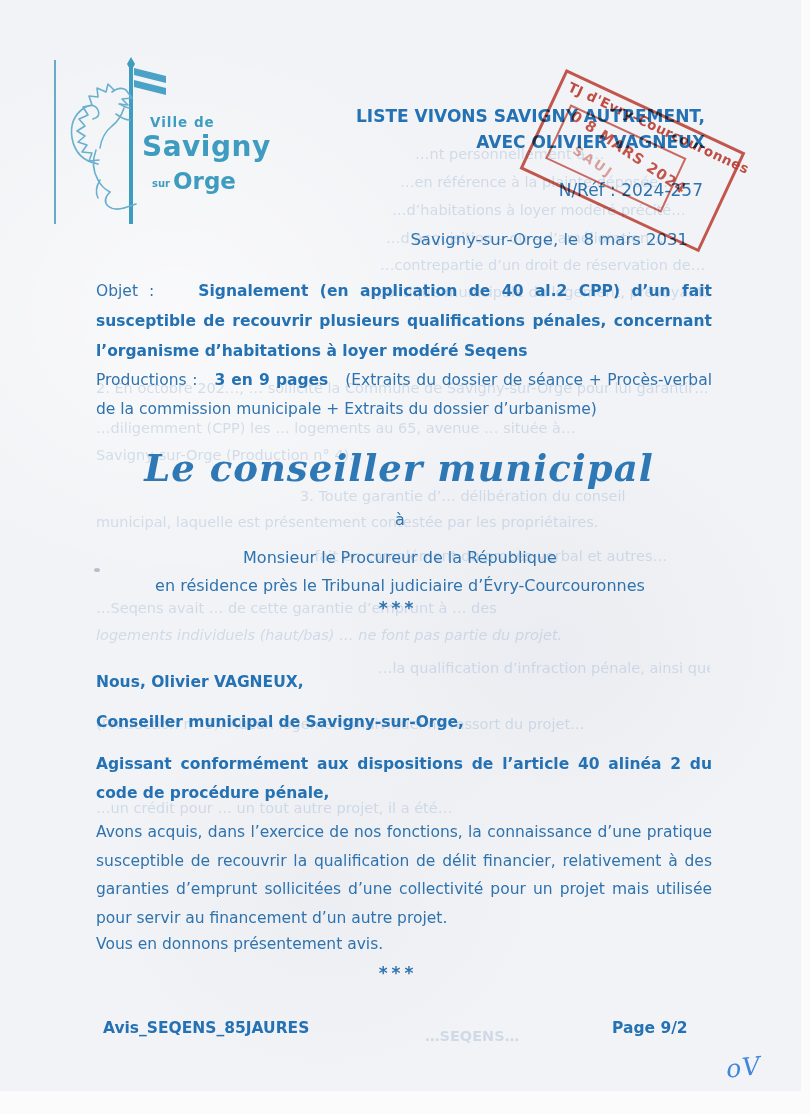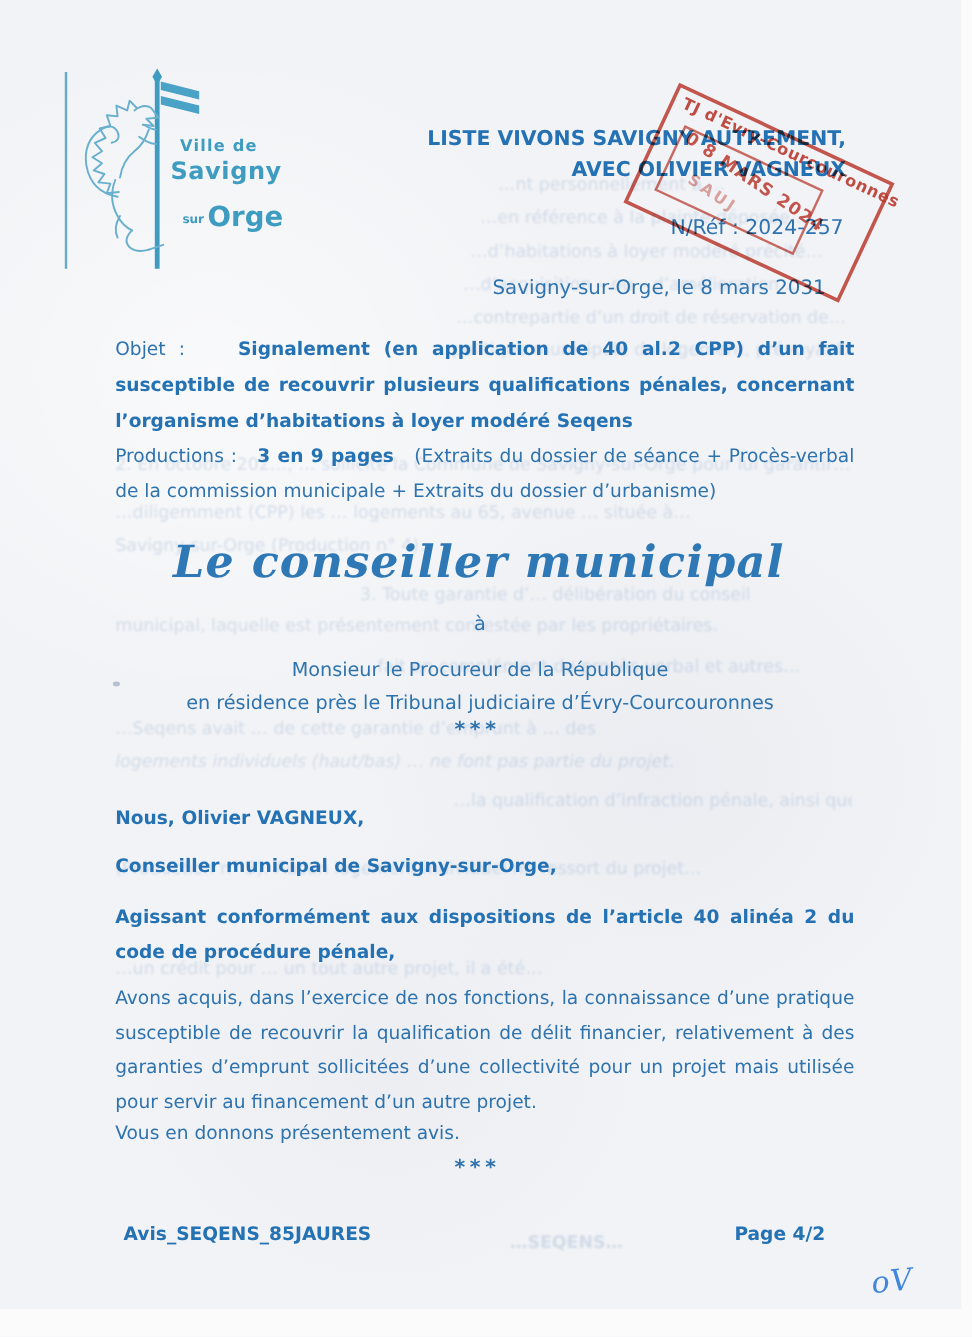--- a/index.html
+++ b/index.html
@@ -12,21 +12,21 @@
           #f2f3f6;}
   .edge-right{position:absolute;left:801px;top:0;width:9px;height:1114px;background:#fbfbfc;}
   .edge-bottom{position:absolute;left:0;top:1091px;width:810px;height:23px;background:#fbfbfc;}
 
   
   .logo{position:absolute;left:40px;top:52px;width:260px;height:190px;}
   .logo .vline{position:absolute;left:14px;top:8px;width:2px;height:164px;background:#66abc9;}
   .logo svg{position:absolute;left:0;top:0;}
   .logo-text{position:absolute;color:#3e9cc0;font-weight:bold;}
   .t-villede{left:110px;top:62px;font-size:13.5px;letter-spacing:1px;}
-  .t-savigny{left:102px;top:78px;font-size:20px;letter-spacing:.5px;}
+  .t-savigny{left:102px;top:78px;font-size:28px;letter-spacing:.5px;}
   .t-surorge{left:112px;top:116px;font-size:23px;}
   .t-surorge .sur{font-size:10px;position:relative;top:-2px;margin-right:3px;}
 
   
   .stamp{position:absolute;left:566px;top:69px;width:192px;height:104px;
          border:3px solid rgba(196,61,49,.85);transform:rotate(25deg);transform-origin:top left;
          mix-blend-mode:multiply;color:#c43d31;}
   .stamp-title{position:absolute;left:7px;top:3px;font-size:13.5px;font-weight:700;
                letter-spacing:.5px;white-space:nowrap;opacity:.9;}
   .stamp-inner{position:absolute;left:16px;top:27px;width:124px;height:56px;
@@ -165,19 +165,19 @@
   <div class="sep sep1">***</div>
 
   <div class="block p1 b">Nous, Olivier VAGNEUX,</div>
   <div class="block p2 b">Conseiller municipal de Savigny-sur-Orge,</div>
   <div class="block p3 b just">Agissant conformément aux dispositions de l’article 40 alinéa 2 du code de procédure pénale,</div>
   <div class="block p4 just">Avons acquis, dans l’exercice de nos fonctions, la connaissance d’une pratique susceptible de recouvrir la qualification de délit financier, relativement à des garanties d’emprunt sollicitées d’une collectivité pour un projet mais utilisée pour servir au financement d’un autre projet.</div>
   <div class="block p5">Vous en donnons présentement avis.</div>
   <div class="sep sep2">***</div>
 
   <div class="footer-left">Avis_SEQENS_85JAURES</div>
-  <div class="footer-right">Page 4/2</div>
+  <div class="footer-right">Page 9/2</div>
 
   <div class="initials">oV</div>
 
   <div class="edge-right"></div>
   <div class="edge-bottom"></div>
 </div>
 
 </body></html>

